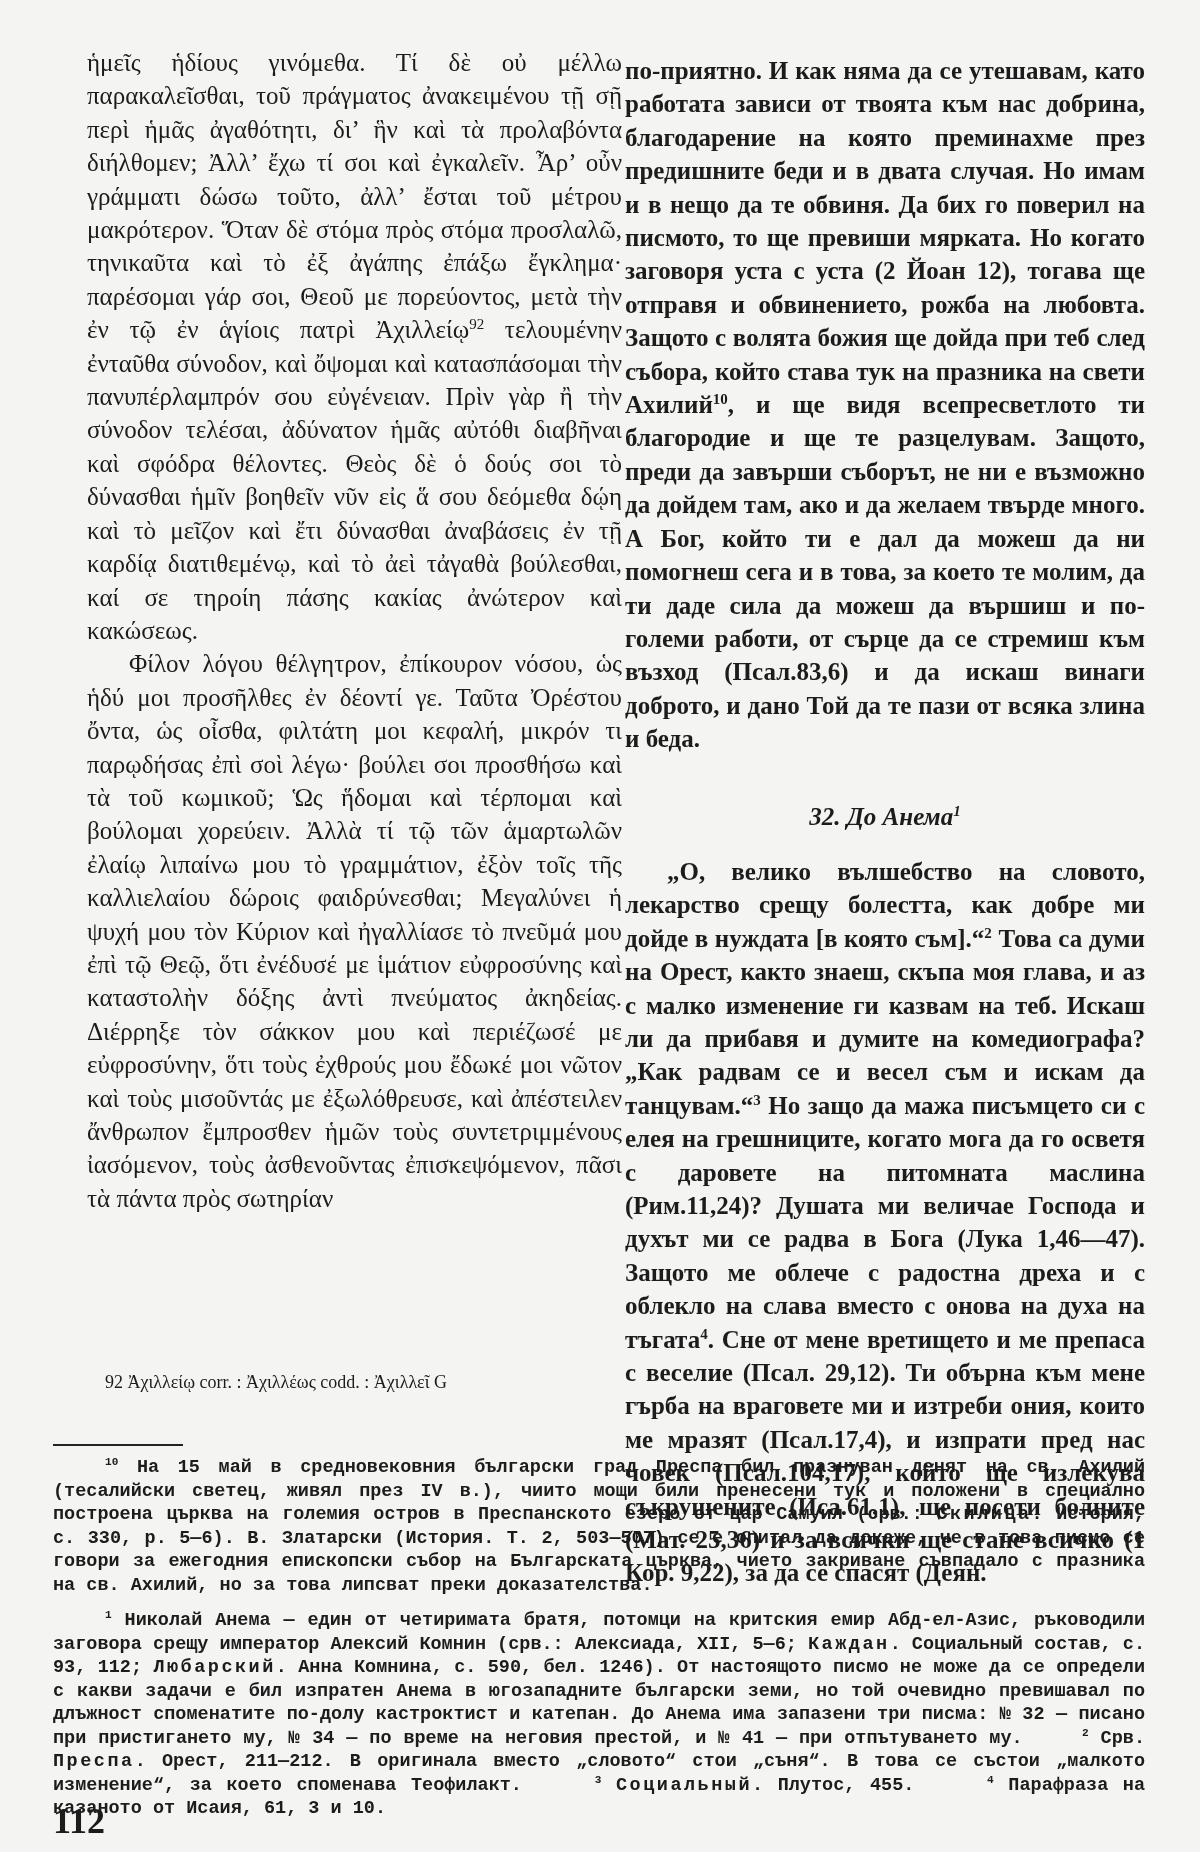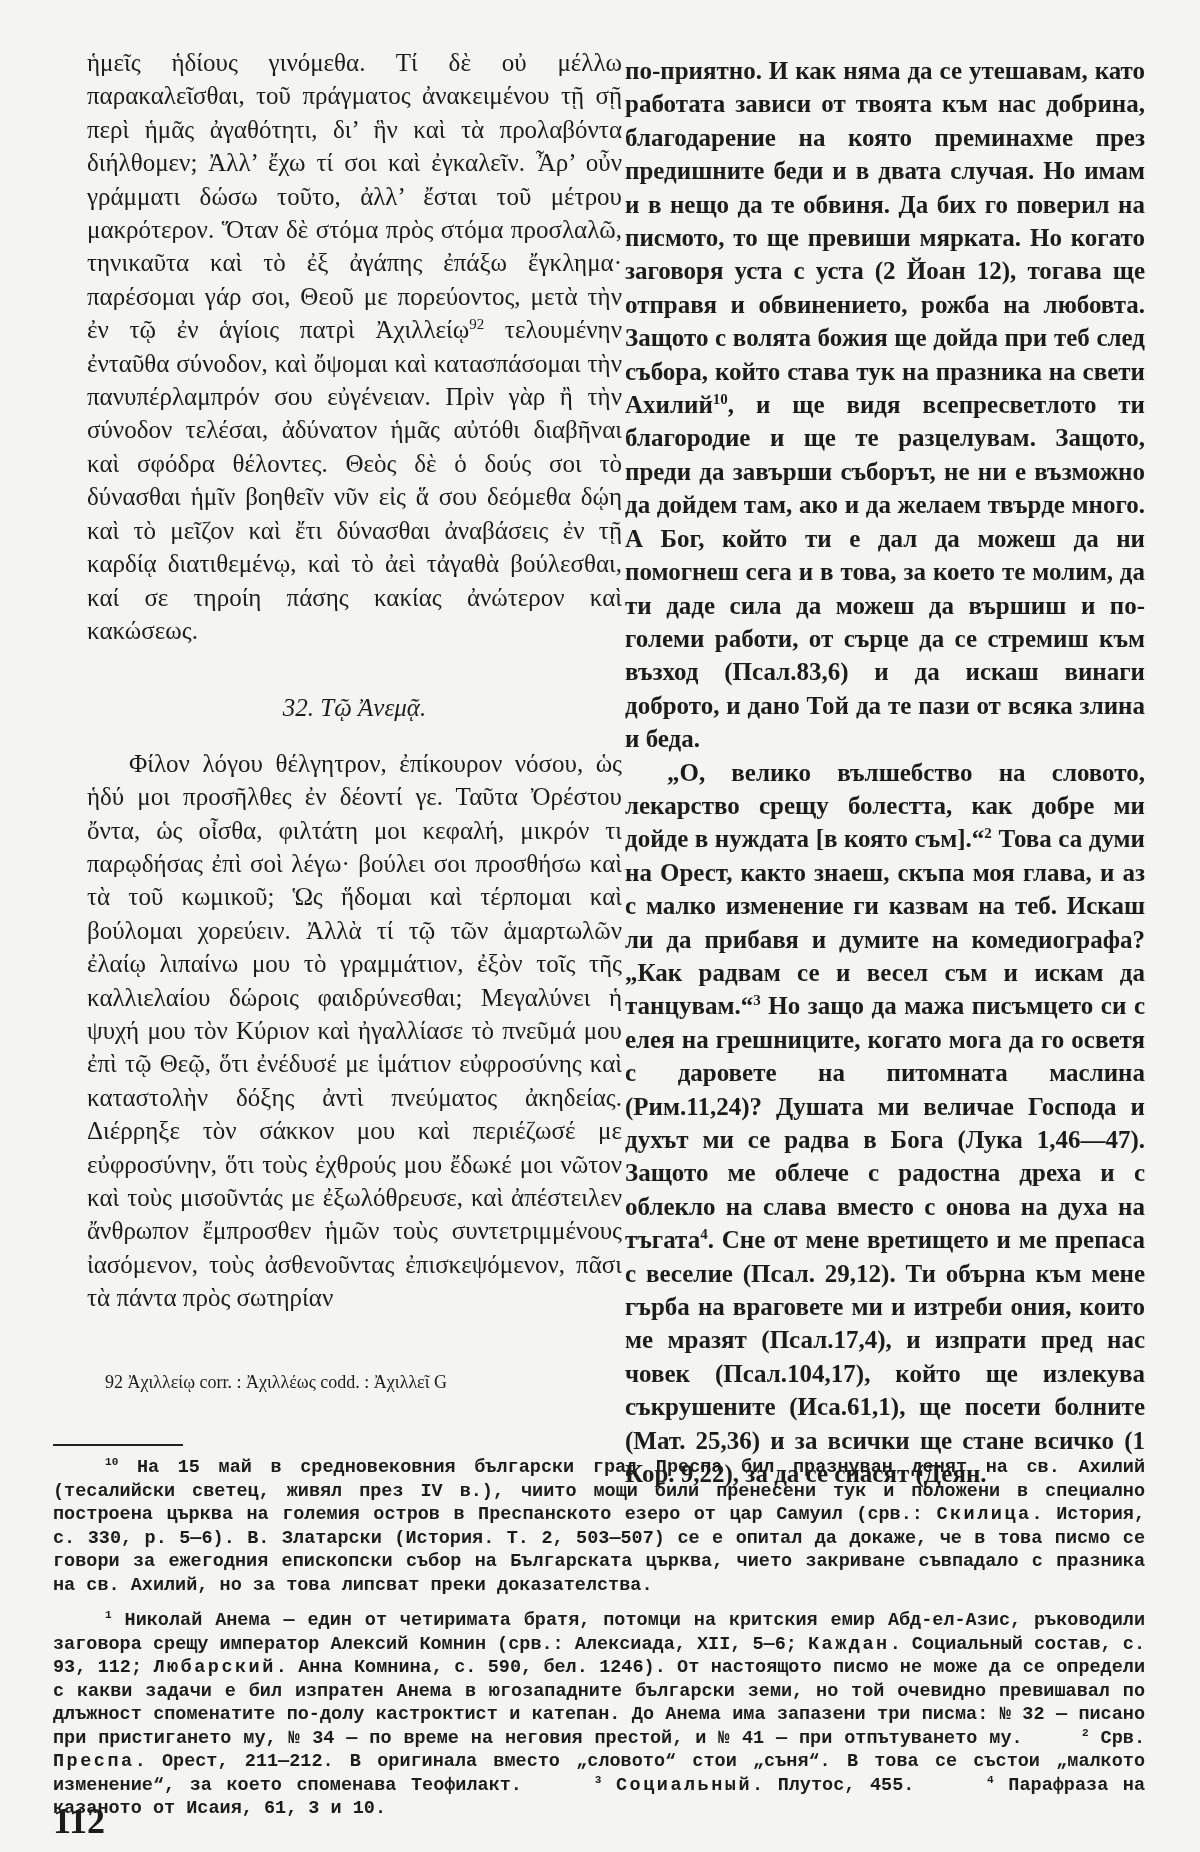--- a/index.html
+++ b/index.html
@@ -62,26 +62,26 @@
     left: 53px;
     font-size: 36px;
     font-weight: bold;
   }
 </style>
 </head>
 <body>
 
 <div class="col col-left">
   <p><span>ἡμεῖς ἡδίους γινόμεθα. Τί δὲ οὐ μέλλω παρακαλεῖσθαι, τοῦ πράγματος ἀνακειμένου τῇ σῇ περὶ ἡμᾶς ἀγαθότητι, δι’ ἣν καὶ τὰ προλαβόντα διήλθομεν; Ἀλλ’ ἔχω τί σοι καὶ ἐγκαλεῖν. Ἆρ’ οὖν γράμματι δώσω τοῦτο, ἀλλ’ ἔσται τοῦ μέτρου μακρότερον. Ὅταν δὲ στόμα πρὸς στόμα προσλαλῶ, τηνικαῦτα καὶ τὸ ἐξ ἀγάπης ἐπάξω ἔγκλημα· παρέσομαι γάρ σοι, Θεοῦ με πορεύοντος, μετὰ τὴν ἐν τῷ ἐν ἁγίοις πατρὶ Ἀχιλλείῳ</span><sup>92</sup><span> τελουμένην ἐνταῦθα σύνοδον, καὶ ὄψομαι καὶ κατασπάσομαι τὴν πανυπέρλαμπρόν σου εὐγένειαν. Πρὶν γὰρ ἢ τὴν σύνοδον τελέσαι, ἀδύνατον ἡμᾶς αὐτόθι διαβῆναι καὶ σφόδρα θέλοντες. Θεὸς δὲ ὁ δούς σοι τὸ δύνασθαι ἡμῖν βοηθεῖν νῦν εἰς ἅ σου δεόμεθα δῴη καὶ τὸ μεῖζον καὶ ἔτι δύνασθαι ἀναβάσεις ἐν τῇ καρδίᾳ διατιθεμένῳ, καὶ τὸ ἀεὶ τἀγαθὰ βούλεσθαι, καί σε τηροίη πάσης κακίας ἀνώτερον καὶ κακώσεως.</span></p>
-  <p class="heading">32. Τῷ Ἀνεμᾷ.</p>
   <p class="indent">Φίλον λόγου θέλγητρον, ἐπίκουρον νόσου, ὡς ἡδύ μοι προσῆλθες ἐν δέοντί γε. Ταῦτα Ὀρέστου ὄντα, ὡς οἶσθα, φιλτάτη μοι κεφαλή, μικρόν τι παρῳδήσας ἐπὶ σοὶ λέγω· βούλει σοι προσθήσω καὶ τὰ τοῦ κωμικοῦ; Ὡς ἥδομαι καὶ τέρπομαι καὶ βούλομαι χορεύειν. Ἀλλὰ τί τῷ τῶν ἁμαρτωλῶν ἐλαίῳ λιπαίνω μου τὸ γραμμάτιον, ἐξὸν τοῖς τῆς καλλιελαίου δώροις φαιδρύνεσθαι; Μεγαλύνει ἡ ψυχή μου τὸν Κύριον καὶ ἠγαλλίασε τὸ πνεῦμά μου ἐπὶ τῷ Θεῷ, ὅτι ἐνέδυσέ με ἱμάτιον εὐφροσύνης καὶ καταστολὴν δόξης ἀντὶ πνεύματος ἀκηδείας. Διέρρηξε τὸν σάκκον μου καὶ περιέζωσέ με εὐφροσύνην, ὅτι τοὺς ἐχθρούς μου ἔδωκέ μοι νῶτον καὶ τοὺς μισοῦντάς με ἐξωλόθρευσε, καὶ ἀπέστειλεν ἄνθρωπον ἔμπροσθεν ἡμῶν τοὺς συντετριμμένους ἰασόμενον, τοὺς ἀσθενοῦντας ἐπισκεψόμενον, πᾶσι τὰ πάντα πρὸς σωτηρίαν</p>
 </div>
 
 <div class="col col-right">
   <p><span>по-приятно. И как няма да се утешавам, като работата зависи от твоята към нас добрина, благодарение на която преминахме през предишните беди и в двата случая. Но имам и в нещо да те обвиня. Да бих го поверил на писмото, то ще превиши мярката. Но когато заговоря уста с уста (2 Йоан 12), тогава ще отправя и обвинението, рожба на любовта. Защото с волята божия ще дойда при теб след събора, който става тук на празника на свети Ахилий</span><sup>10</sup><span>, и ще видя всепресветлото ти благородие и ще те разцелувам. Защото, преди да завърши съборът, не ни е възможно да дойдем там, ако и да желаем твърде много. А Бог, който ти е дал да можеш да ни помогнеш сега и в това, за което те молим, да ти даде сила да можеш да вършиш и по-големи работи, от сърце да се стремиш към възход (Псал.83,6) и да искаш винаги доброто, и дано Той да те пази от всяка злина и беда.</span></p>
+  <p class="heading"><span>32. До Анема</span><sup>1</sup></p>
   <p class="indent"><span>„О, велико вълшебство на словото, лекарство срещу болестта, как добре ми дойде в нуждата [в която съм].“</span><sup>2</sup><span> Това са думи на Орест, както знаеш, скъпа моя глава, и аз с малко изменение ги казвам на теб. Искаш ли да прибавя и думите на комедиографа? „Как радвам се и весел съм и искам да танцувам.“</span><sup>3</sup><span> Но защо да мажа писъмцето си с елея на грешниците, когато мога да го осветя с даровете на питомната маслина (Рим.11,24)? Душата ми величае Господа и духът ми се радва в Бога (Лука 1,46—47). Защото ме облече с радостна дреха и с облекло на слава вместо с онова на духа на тъгата</span><sup>4</sup><span>. Сне от мене вретището и ме препаса с веселие (Псал. 29,12). Ти обърна към мене гърба на враговете ми и изтреби ония, които ме мразят (Псал.17,4), и изпрати пред нас човек (Псал.104,17), който ще излекува съкрушените (Иса.61,1), ще посети болните (Мат. 25,36) и за всички ще стане всичко (1 Кор. 9,22), за да се спасят (Деян.</span></p>
 </div>
 
 <div class="app-crit">92 Ἀχιλλείῳ corr. : Ἀχιλλέως codd. : Ἀχιλλεῖ G</div>
 
 <div class="rule"></div>
 
 <div class="footnotes">
   <p><sup>10</sup><span> На 15 май в средновековния български град Преспа бил празнуван денят на св. Ахилий (тесалийски светец, живял през IV в.), чиито мощи били пренесени тук и положени в специално построена църква на големия остров в Преспанското езеро от цар Самуил (срв.: </span><span class="spaced">Скилица</span><span>. История, с. 330, р. 5—6). В. Златарски (История. Т. 2, 503—507) се е опитал да докаже, че в това писмо се говори за ежегодния епископски събор на Българската църква, чието закриване съвпадало с празника на св. Ахилий, но за това липсват преки доказателства.</span></p>
   <p><sup>1</sup><span> Николай Анема — един от четиримата братя, потомци на критския емир Абд-ел-Азис, ръководили заговора срещу император Алексий Комнин (срв.: Алексиада, XII, 5—6; </span><span class="spaced">Каждан</span><span>. Социальный состав, с. 93, 112; </span><span class="spaced">Любарский</span><span>. Анна Комнина, с. 590, бел. 1246). От настоящото писмо не може да се определи с какви задачи е бил изпратен Анема в югозападните български земи, но той очевидно превишавал по длъжност споменатите по-долу кастроктист и катепан. До Анема има запазени три писма: № 32 — писано при пристигането му, № 34 — по време на неговия престой, и № 41 — при отпътуването му.</span>

